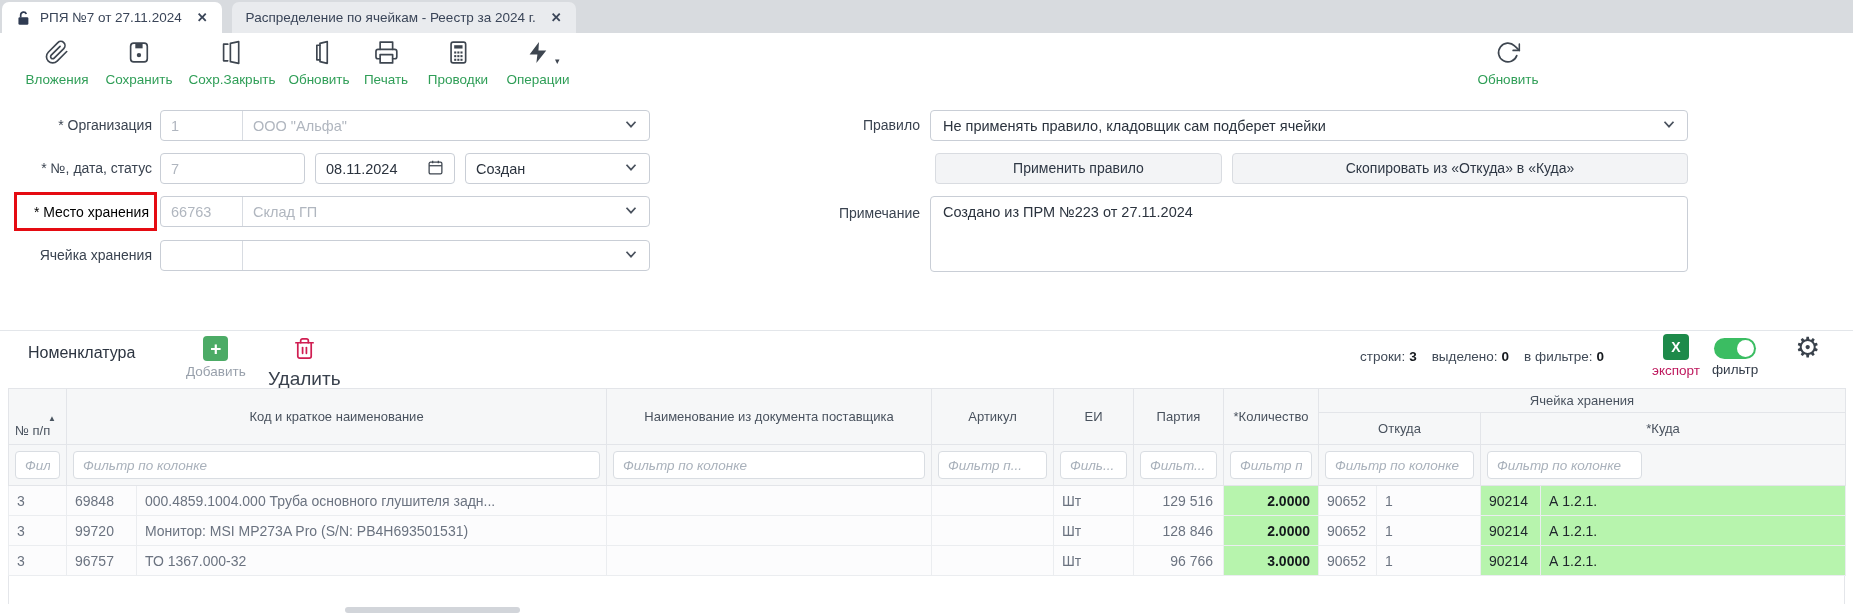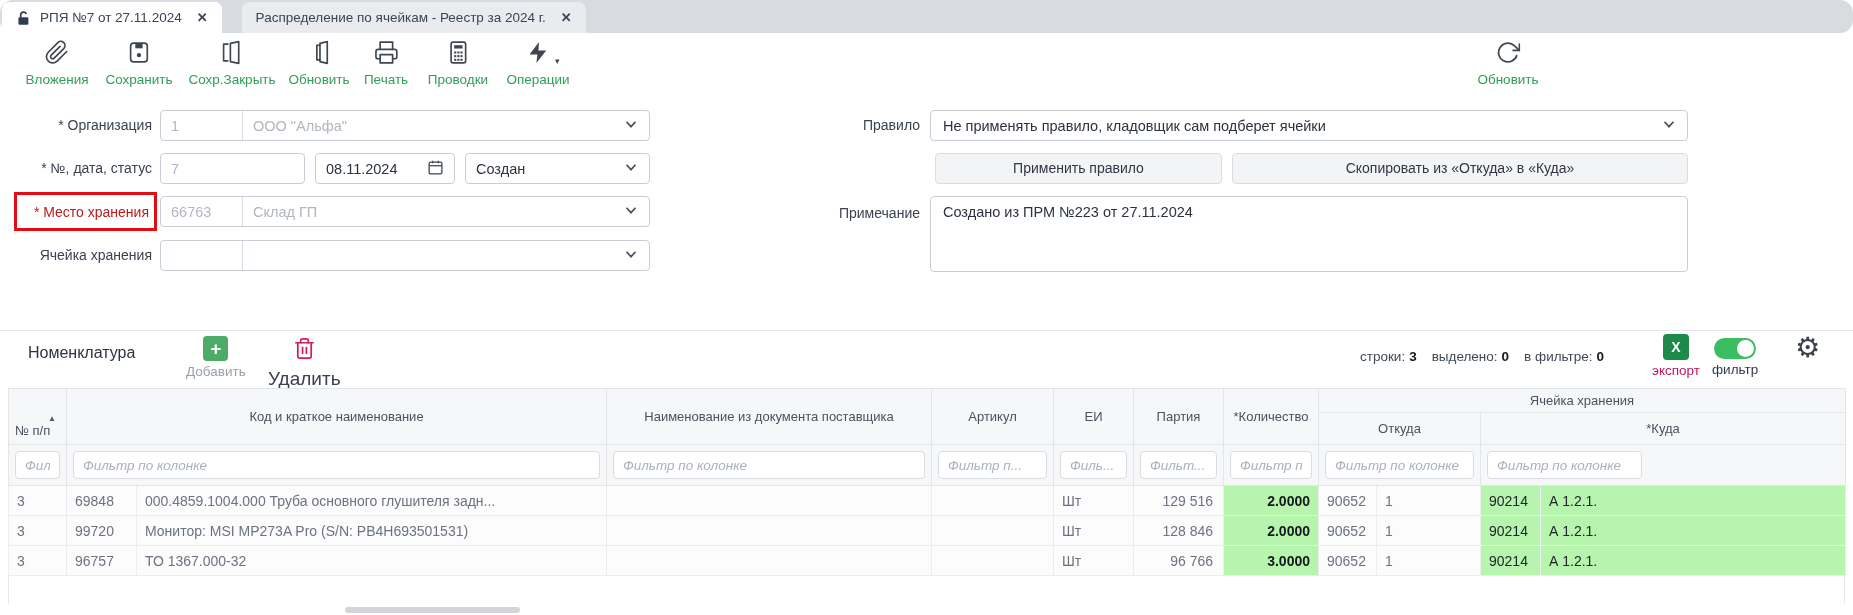--- a/index.html
+++ b/index.html
@@ -2,43 +2,43 @@
 <html><head>
 <meta charset="utf-8">
 <style>
   * { box-sizing: border-box; margin: 0; padding: 0; }
   body { background:#fff; }
   .app { position:relative; width:1853px; height:615px; background:#fff;
          font-family:"Liberation Sans", sans-serif; overflow:hidden; color:#333; }
 
   
   .tabbar { position:absolute; top:0; left:0; width:100%; height:33px; background:#d8dbdf;
-            display:flex; align-items:flex-end;border-radius:13px; }
+            display:flex; align-items:flex-end; }
   .tab { height:31px; display:flex; align-items:center; gap:9px; padding:0 14px;
          border-radius:7px 7px 0 0; font-size:13.5px; color:#3a4558; white-space:nowrap; cursor:pointer; }
   .tab.active { background:#fff; margin-left:2px; }
-  .tab.inactive { background:#e9ebee; margin-left:20px; }
+  .tab.inactive { background:#e9ebee; margin-left:10px; }
   .tab-x { font-size:13px; font-weight:bold; color:#3a4558; margin-left:6px; }
   .tab-ico svg { display:block; }
 
   
   .toolbar { position:absolute; top:33px; left:0; width:100%; height:62px; background:#fff; }
   .tbi { position:absolute; top:7px; transform:translateX(-50%); display:flex; flex-direction:column;
          align-items:center; gap:3px; cursor:pointer; }
   .tbi svg { width:25px; height:25px; stroke:#3e4650; fill:none; stroke-width:1.6;
              stroke-linecap:round; stroke-linejoin:round; }
   .tbi .lbl { font-size:13.5px; color:#2f9e57; white-space:nowrap; }
   .menu-arrow { position:absolute; top:16px; right:-9px; font-size:9px; color:#3e4650; }
 
   
   .flabel { position:absolute; left:0; width:152px; text-align:right; font-size:14px;
             color:#3a4350; line-height:31px; white-space:nowrap; }
   .red-label { position:absolute; top:192px; left:14px; width:143px; height:39px;
                border:3px solid #e50b12; display:flex; align-items:center; justify-content:flex-end;
-               padding-right:5px; font-size:14px; color:#b91c1c; white-space:nowrap; background:#fff; }
+               padding-right:5px; font-size:14px; color:#000000; white-space:nowrap; background:#fff; }
   .ctl { position:absolute; height:31px; border:1px solid #c9ced6; border-radius:4px; background:#fff;
          display:flex; align-items:center; font-size:14.5px; }
   .igroup { left:160px; width:490px; }
   .ig-code { width:82px; align-self:stretch; display:flex; align-items:center; padding:0 10px;
              border-right:1px solid #d8dce2; color:#b0b6bf; }
   .ig-name { flex:1; padding:0 10px; color:#b0b6bf; overflow:hidden; white-space:nowrap; }
   .ig-name.dark, .val-dark { color:#2b333e; }
   .chev { margin-right:9px; flex:none; }
   .spacer { flex:1; }
   .btn { position:absolute; background:#f3f4f6; border:1px solid #d9dce1; border-radius:4px;

